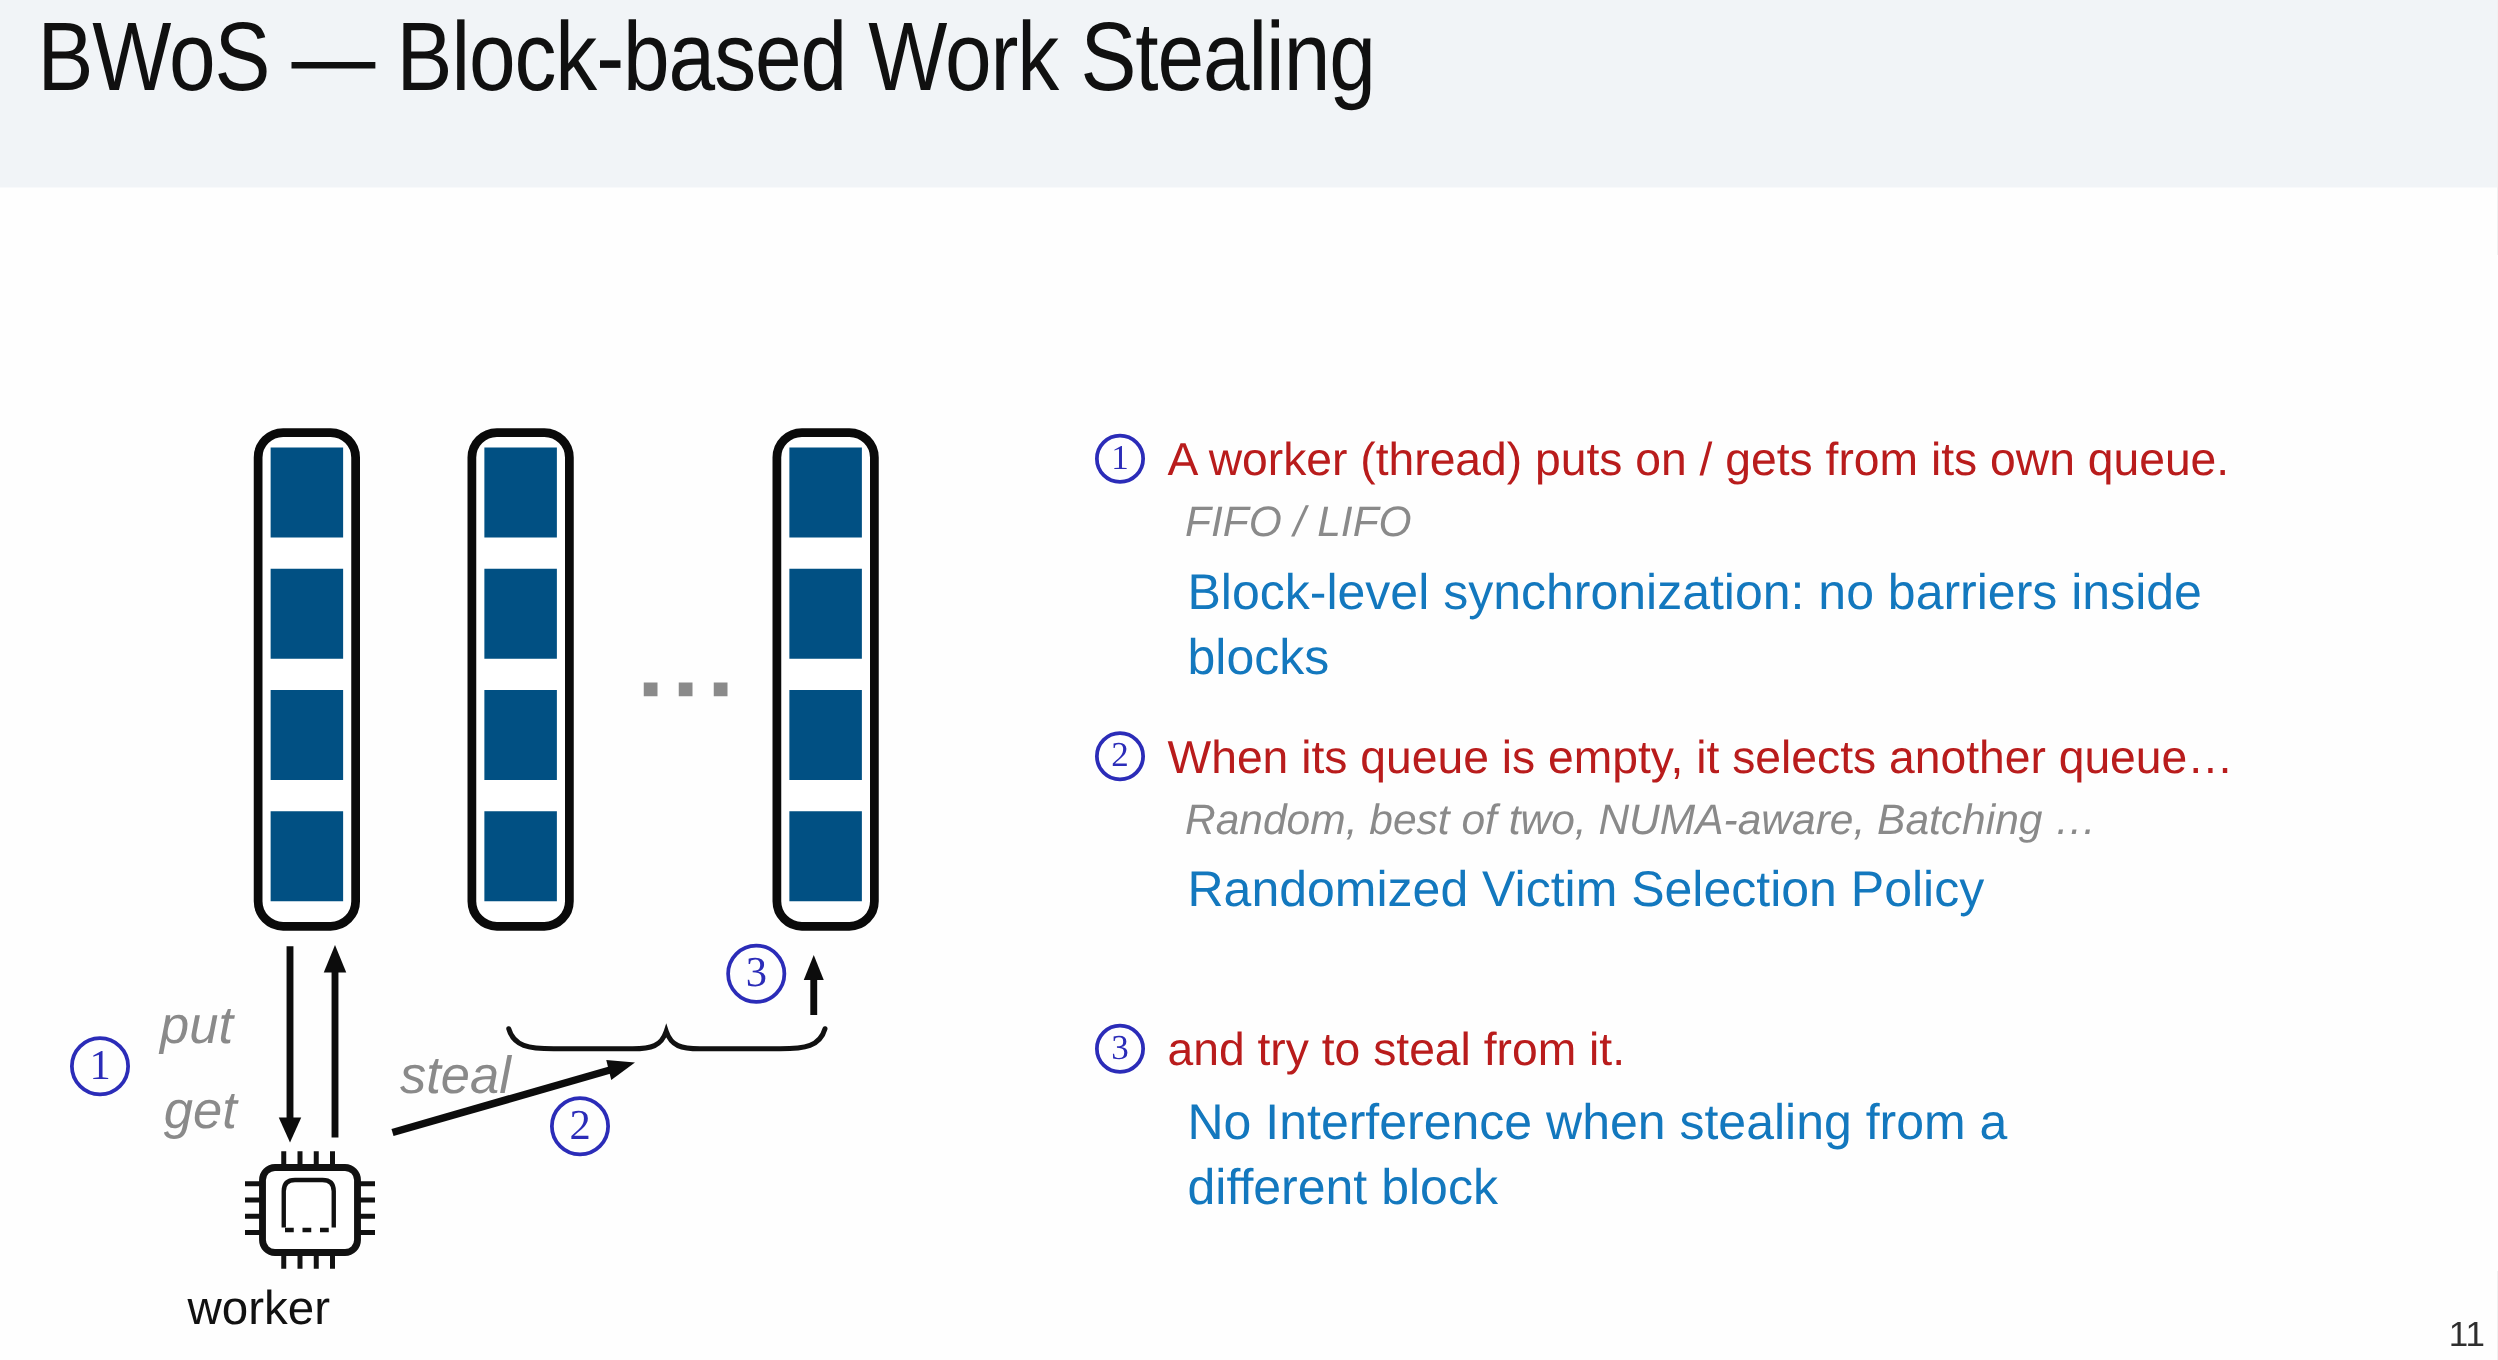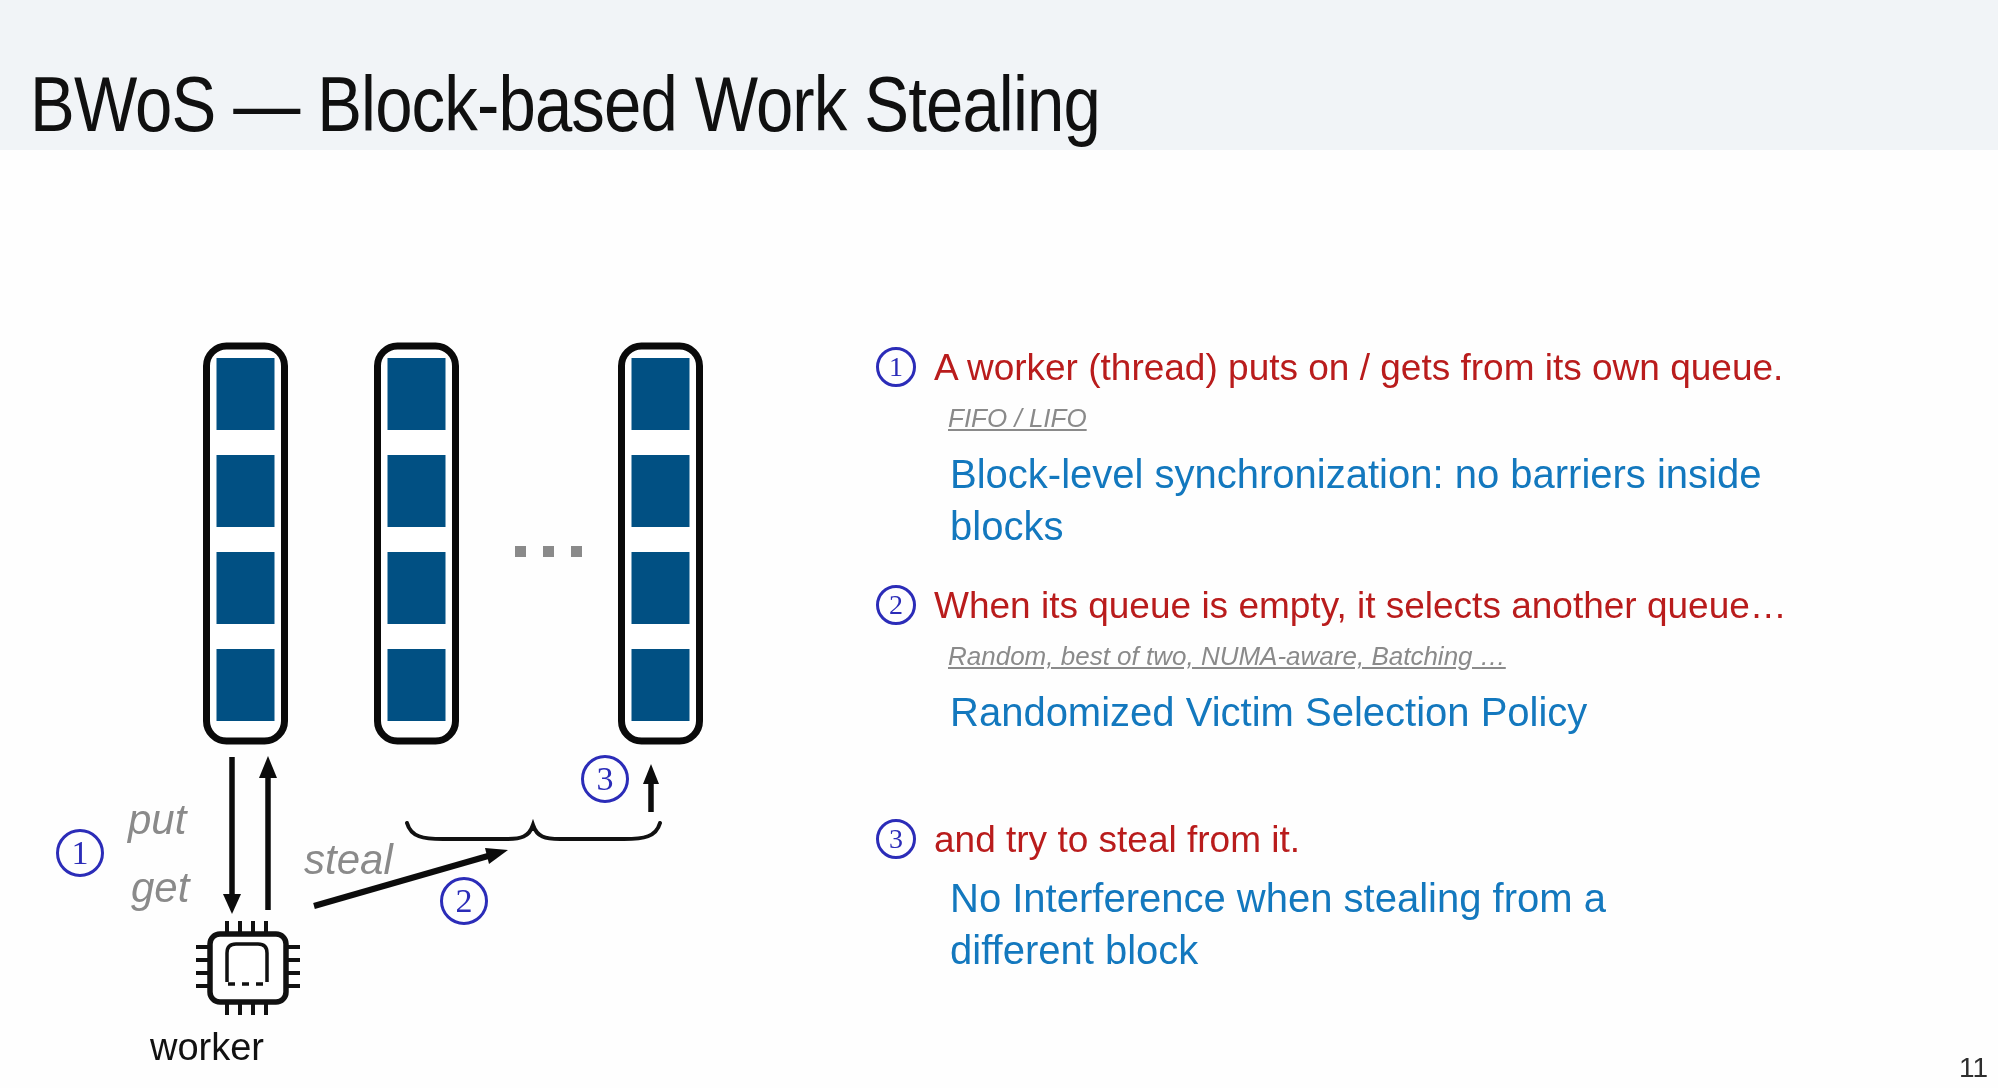--- a/index.html
+++ b/index.html
@@ -10,21 +10,21 @@
     --header-bg:#f1f4f7;
     --text-black:#161616;
   }
   html,body{margin:0;padding:0;background:#e6e6e6;}
   .slide{
     position:relative;width:1998px;height:1088px;background:#fefefe;overflow:hidden;
     font-family:"Liberation Sans",sans-serif;color:var(--text-black);
   }
   .header{
     position:absolute;left:0;top:0;width:100%;height:150px;background:var(--header-bg);
-    display:flex;align-items:flex-end;
+    display:flex;align-items:flex-start;
   }
   .title{
     margin:0 0 0 30px;font-size:78px;font-weight:400;color:#101010;letter-spacing:-1px;
     transform:scaleX(.86);transform-origin:left center;white-space:nowrap;
   }
   .diagram-svg{position:absolute;left:0;top:0;pointer-events:none;}
   .dlabel{
     position:absolute;font-style:italic;color:var(--muted-gray);font-size:42px;line-height:48px;white-space:nowrap;
   }
   .worker-label{
@@ -33,21 +33,21 @@
   }
   .badge{
     position:absolute;box-sizing:border-box;border:3px solid var(--badge-blue);border-radius:50%;
     color:var(--badge-blue);display:flex;align-items:center;justify-content:center;
     font-family:"Liberation Serif",serif;background:transparent;
   }
   .badge.diagram{width:48px;height:48px;font-size:34px;}
   .note{position:absolute;left:872px;width:1110px;}
   .note .badge.text{left:4px;top:3px;width:40px;height:40px;font-size:28px;position:absolute;}
   .note-text{margin-left:62px;font-size:37px;line-height:48px;color:#b91c1c;white-space:nowrap;}
-  .note-detail{margin-left:76px;margin-top:4px;font-size:26px;line-height:44px;font-style:italic;color:var(--muted-gray);white-space:nowrap;text-decoration:underline;}
+  .note-detail{margin-left:76px;margin-top:4px;font-size:34px;line-height:44px;font-style:italic;color:var(--muted-gray);white-space:nowrap;}
   .note-detail:empty{display:none;}
   .note-emphasis{margin-left:78px;margin-top:8px;}
   .em-line{font-size:40px;line-height:52px;font-weight:400;color:var(--emphasis-blue);white-space:nowrap;}
   .em-line:empty{display:none;}
   .page-number{position:absolute;right:10px;bottom:4px;font-size:28px;color:#2e2e2e;}
 </style>
 </head>
 <body>
 
 <div class="slide">
@@ -131,21 +131,21 @@
       </g>
       <rect x="210" y="934" width="76" height="68" rx="10" fill="#ffffff" stroke-width="5.5"></rect>
       <path d="M227,982 L227,953 Q227,944 236,944 L258,944 Q267,944 267,953 L267,982" stroke-width="3.5"></path>
       <line x1="228" y1="984" x2="266" y2="984" stroke-width="3.5" stroke-dasharray="7 7"></line>
     </g>
   </svg>
 
   <div class="badge diagram" style="left:56px;top:829px;">1</div>
   <div class="dlabel" style="left:128px;top:796px;">put</div>
   <div class="dlabel" style="left:131px;top:864px;">get</div>
-  <div class="dlabel" style="left:304px;top:836px;">steal</div>
+  <div class="dlabel" style="left:320px;top:836px;">steal</div>
   <div class="badge diagram" style="left:440px;top:877px;">2</div>
   <div class="badge diagram" style="left:581px;top:755px;">3</div>
   <div class="worker-label">worker</div>
 
   <div class="note" style="top:344px;">
     <div class="badge text">1</div>
     <div class="note-text">A worker (thread) puts on / gets from its own queue.</div>
     <div class="note-detail">FIFO / LIFO</div>
     <div class="note-emphasis">
       <div class="em-line">Block-level synchronization: no barriers inside</div>

